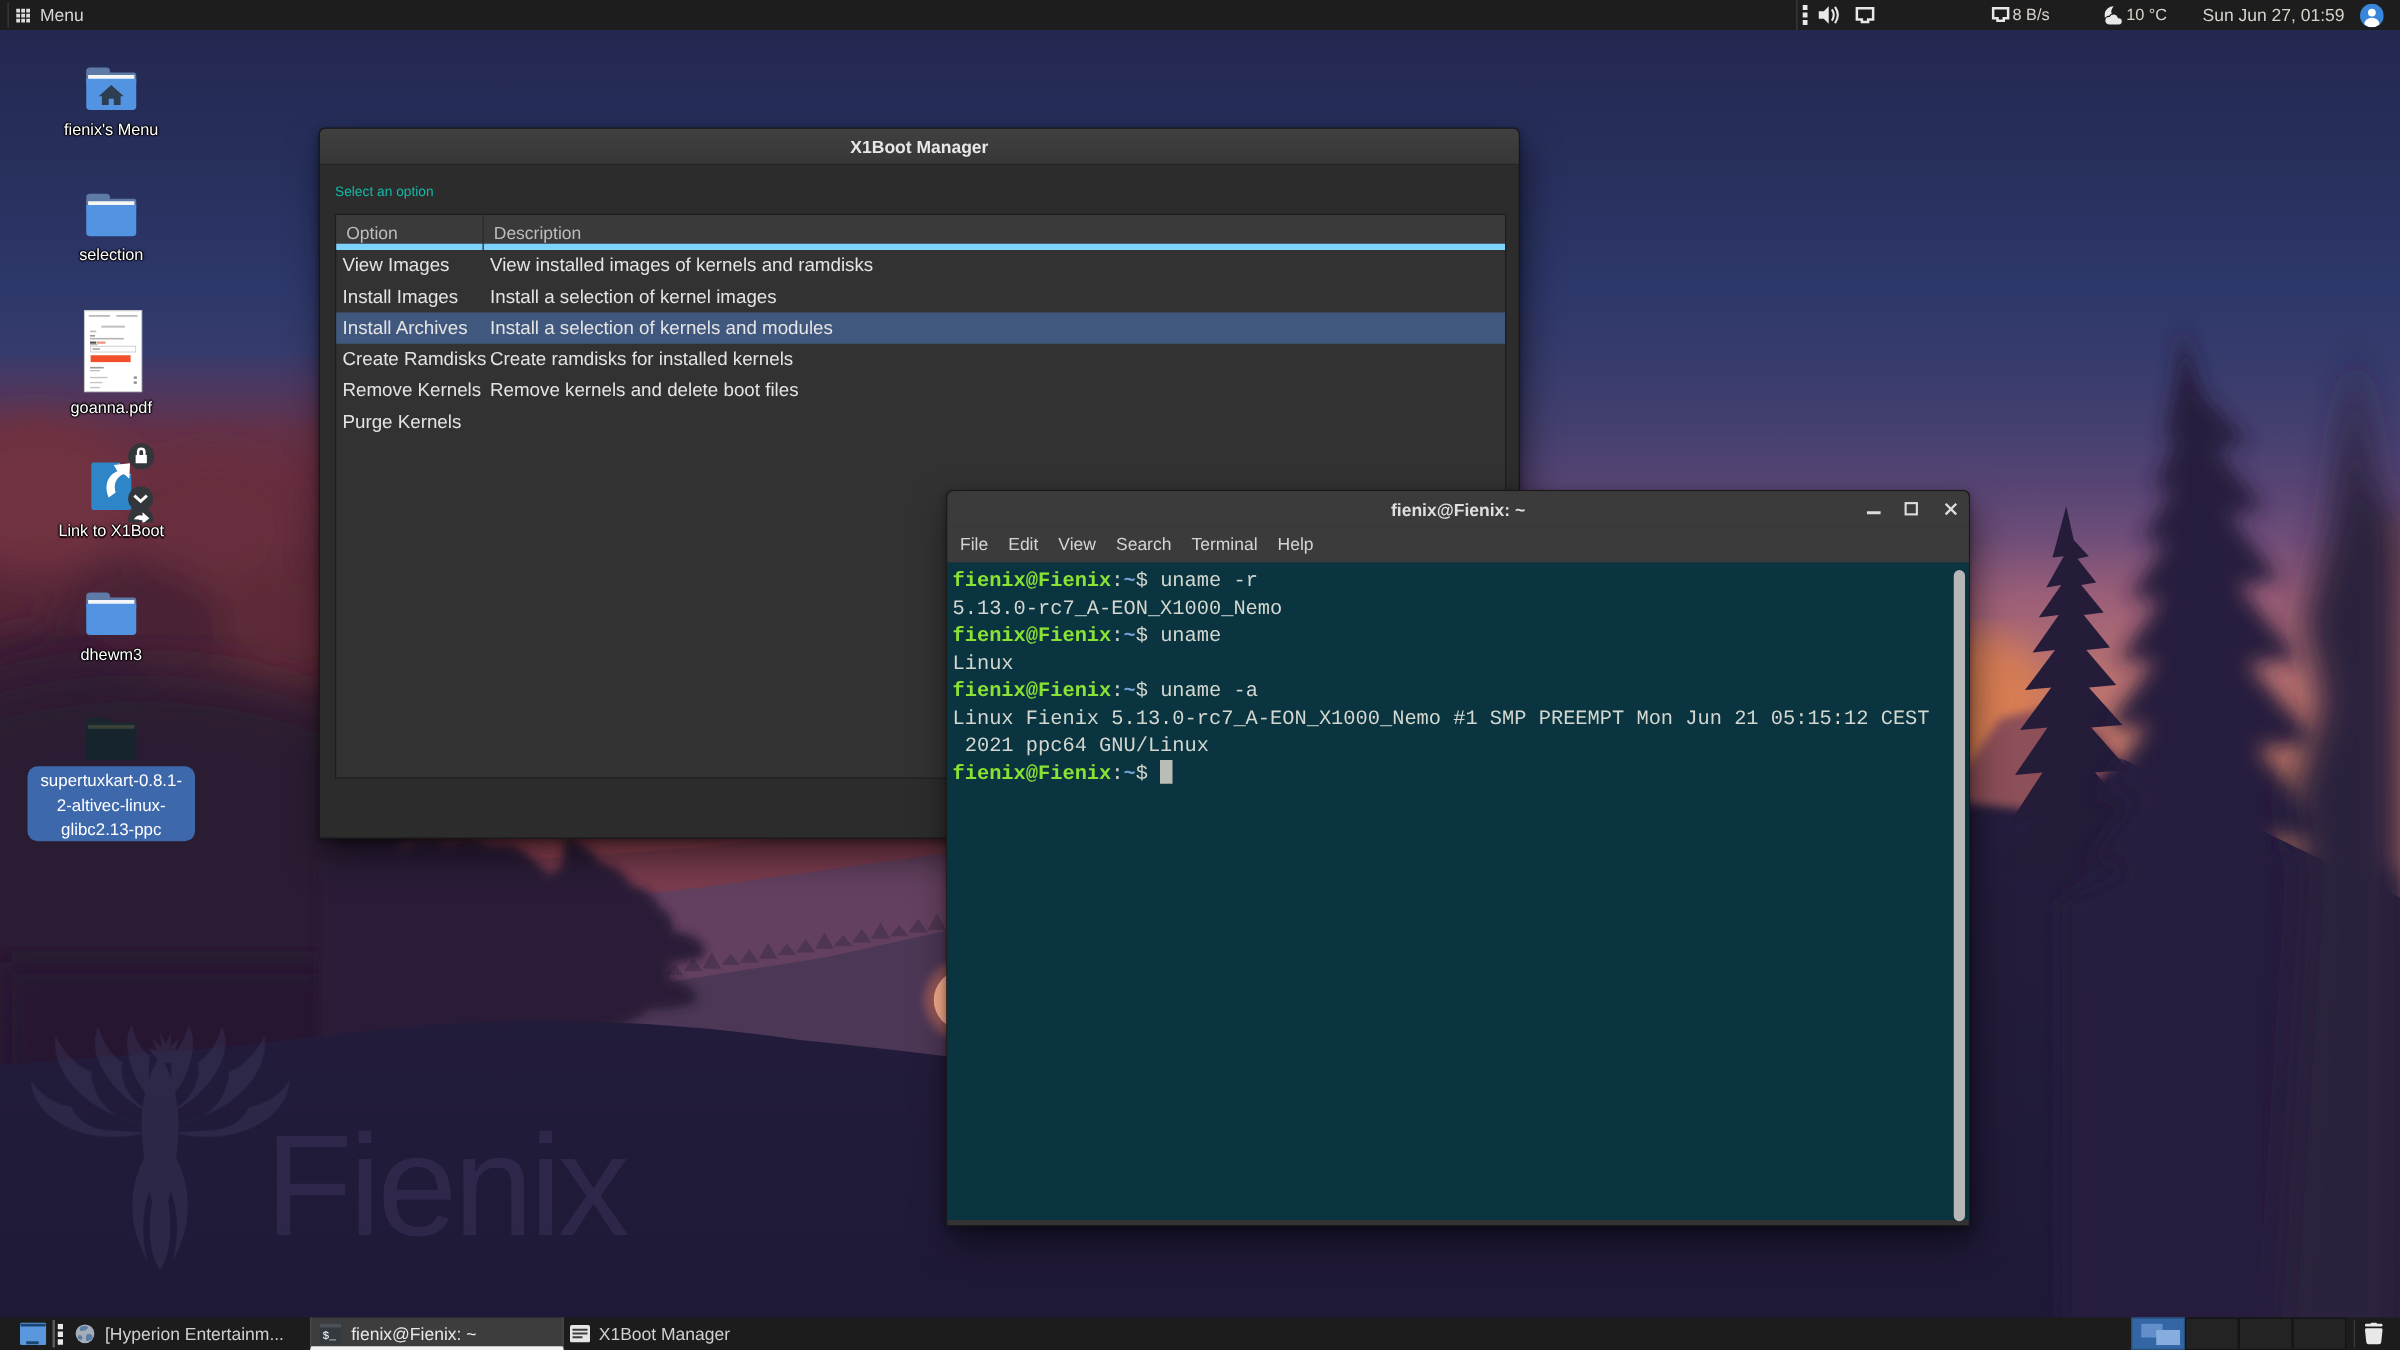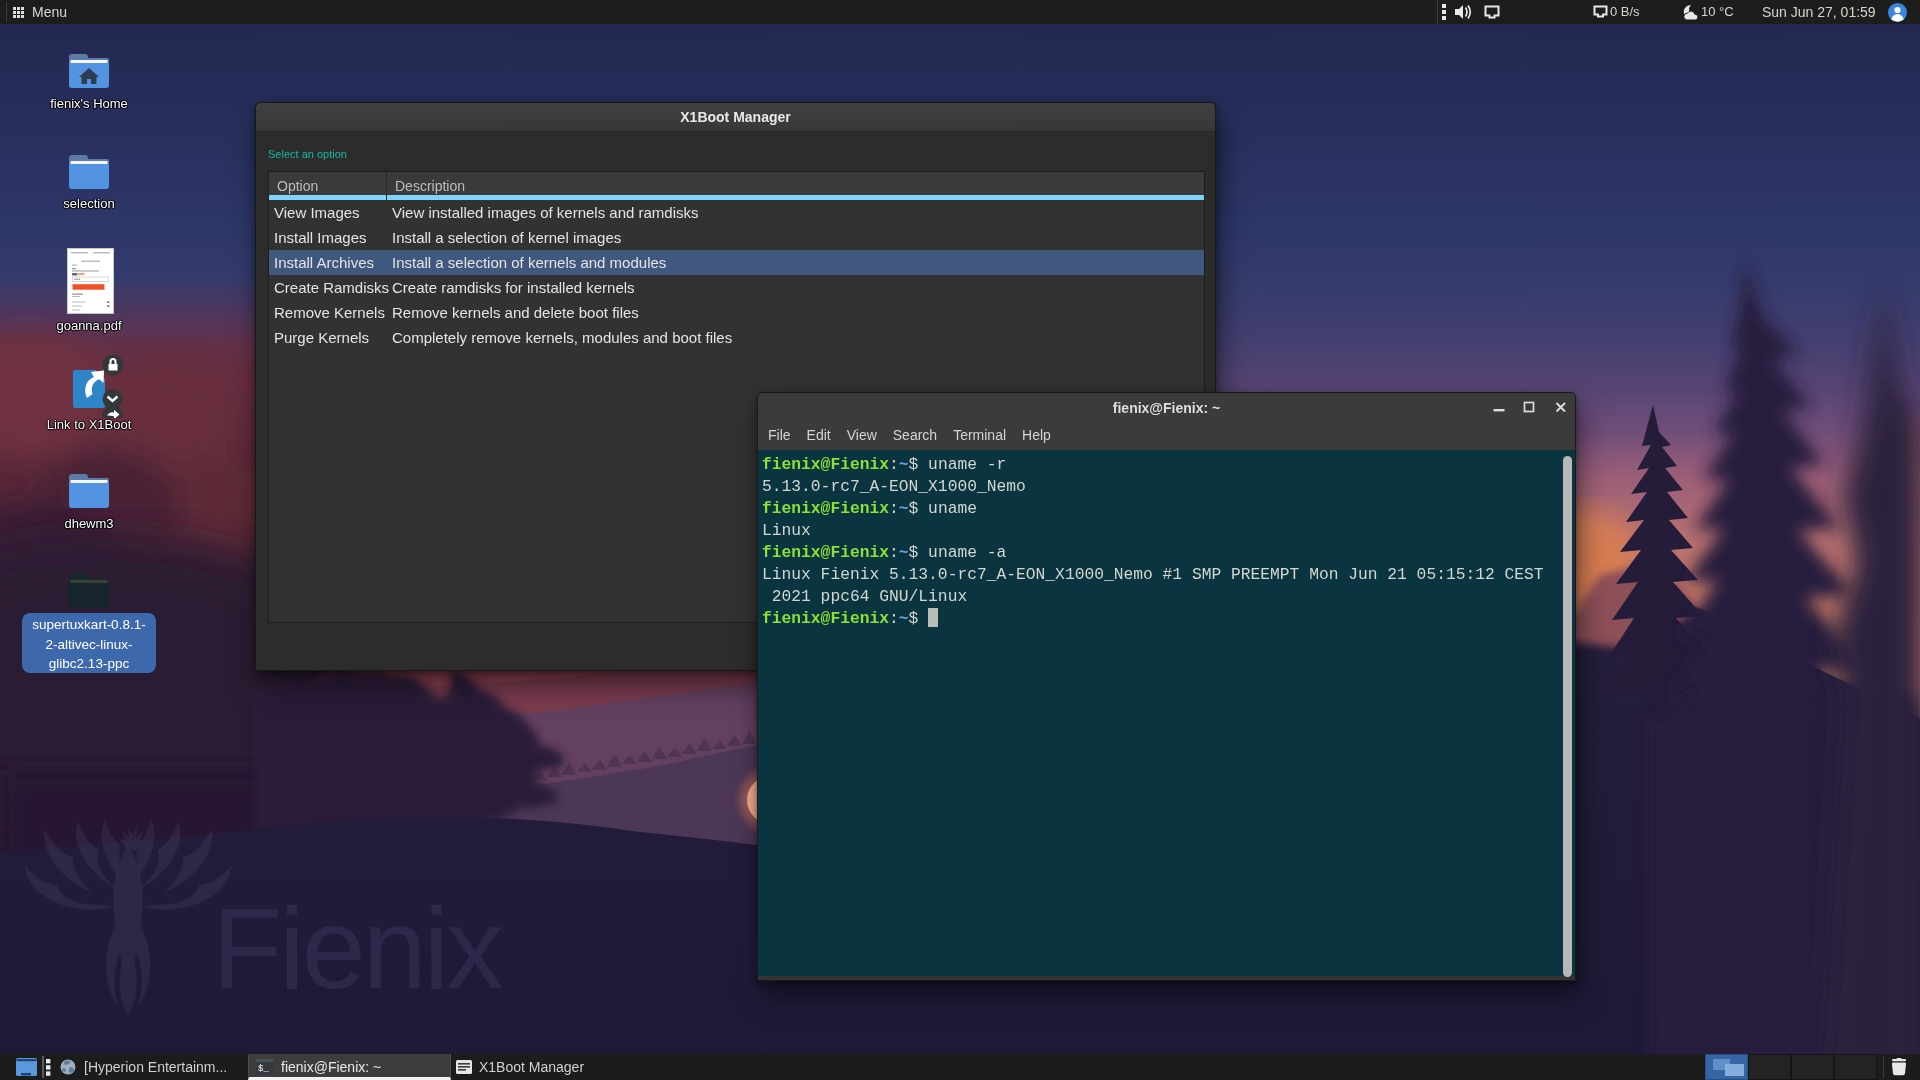--- a/index.html
+++ b/index.html
@@ -222,21 +222,21 @@
 
 <div id="icons">
 
   <svg class="abs" style="left:68px;top:51px" width="42" height="39" viewBox="0 0 42 39">
     <path d="M1,6 q0,-3 3,-3 h13 q3,0 3,3 v4 h-19 Z" fill="#5e7aa6"></path>
     <rect x="1" y="7" width="40" height="10" rx="2" fill="#5e7aa6"></rect>
     <rect x="2.5" y="9" width="37" height="5" fill="#f4f6f8"></rect>
     <path d="M1,12 h40 v22 q0,3 -3,3 h-34 q-3,0 -3,-3 Z" fill="#5294e2"></path>
     <path d="M21,17 l10,9 h-2.5 v7 h-5.5 v-5 h-4 v5 h-5.5 v-7 h-2.5 Z" fill="#2c3e50"></path>
   </svg>
-  <div class="dlabel" style="left:19px;top:96px;width:140px">fienix's Home</div>
+  <div class="dlabel" style="left:19px;top:96px;width:140px">fienix's Menu</div>
 
   <svg class="abs" style="left:68px;top:152px" width="42" height="39" viewBox="0 0 42 39">
     <path d="M1,6 q0,-3 3,-3 h13 q3,0 3,3 v4 h-19 Z" fill="#5e7aa6"></path>
     <rect x="1" y="7" width="40" height="10" rx="2" fill="#5e7aa6"></rect>
     <rect x="2.5" y="9" width="37" height="5" fill="#f4f6f8"></rect>
     <path d="M1,12 h40 v22 q0,3 -3,3 h-34 q-3,0 -3,-3 Z" fill="#5294e2"></path>
   </svg>
   <div class="dlabel" style="left:19px;top:196px;width:140px">selection</div>
 
   <svg class="abs" style="left:67px;top:248px" width="47" height="66" viewBox="0 0 47 66">
@@ -317,21 +317,20 @@
     <div class="trow" style="top:103px">
           <span class="c1">Create Ramdisks</span>
           <span class="c2">Create ramdisks for installed kernels</span>
         </div>
     <div class="trow" style="top:128px">
           <span class="c1">Remove Kernels</span>
           <span class="c2">Remove kernels and delete boot files</span>
         </div>
     <div class="trow" style="top:153px">
           <span class="c1">Purge Kernels</span>
-          <span class="c2">Completely remove kernels, modules and boot files</span>
         </div>
   </div>
 </div>
 
 <div class="window" id="win2">
   <div class="titlebar">fienix@Fienix: ~</div>
   <div class="menubar"><span style="margin-left:2px">File</span><span>Edit</span><span>View</span><span>Search</span><span>Terminal</span><span>Help</span></div>
   <div id="termbody">
     <div id="termtext"><span class="g">fienix@Fienix</span>:<span class="b">~</span>$ uname -r
 5.13.0-rc7_A-EON_X1000_Nemo
@@ -378,21 +377,21 @@
     <svg class="abs" style="left:1454px;top:4px" width="18" height="16" viewBox="0 0 18 16">
       <path d="M1,5 h4 l4,-4 v14 l-4,-4 h-4 Z" fill="#e8e8e8"></path>
       <path d="M11.5,3.5 q3,4.5 0,9 M14,1.5 q4.5,6.5 0,13" fill="none" stroke="#e8e8e8" stroke-width="1.7"></path>
     </svg>
     <svg class="abs" style="left:1484px;top:5px" width="16" height="15" viewBox="0 0 16 15">
       <path d="M1.5,1.5 h13 v9 h-4 v2 h-5 v-2 h-4 Z" fill="none" stroke="#e8e8e8" stroke-width="2"></path>
     </svg>
     <svg class="abs" style="left:1593px;top:5px" width="15" height="14" viewBox="0 0 15 14">
       <path d="M1.5,1.5 h12 v8 h-3.5 v2 h-5 v-2 h-3.5 Z" fill="none" stroke="#e8e8e8" stroke-width="2"></path>
     </svg>
-    <div class="ptxt" style="left:1610px">0 B/s</div>
+    <div class="ptxt" style="left:1610px">8 B/s</div>
     <svg class="abs" style="left:1682px;top:4px" width="18" height="17" viewBox="0 0 18 17">
       <path d="M9,1 a7,7 0 1,0 6,10 a6,6 0 0,1 -6,-10 Z" fill="#e8e8e8"></path>
       <path d="M5,16 a3.4,3.4 0 0,1 0.4,-6.8 a4,4 0 0,1 7.4,1 a2.9,2.9 0 0,1 0.4,5.8 Z" fill="#e8e8e8" stroke="#1d1d1d" stroke-width="1"></path>
     </svg>
     <div class="ptxt" style="left:1701px">10 °C</div>
     <div class="ptxt" style="left:1762px;font-size:14px;top:3.5px">Sun Jun 27, 01:59</div>
     <svg class="abs" style="left:1888px;top:3px" width="19" height="19" viewBox="0 0 19 19">
       <circle cx="9.5" cy="9.5" r="9.5" fill="#3987dd"></circle>
       <circle cx="9.5" cy="7" r="3.1" fill="#fff"></circle>
       <path d="M3.5,16.5 a6,5.4 0 0,1 12,0 a9.5,9.5 0 0,1 -12,0 Z" fill="#fff"></path>

